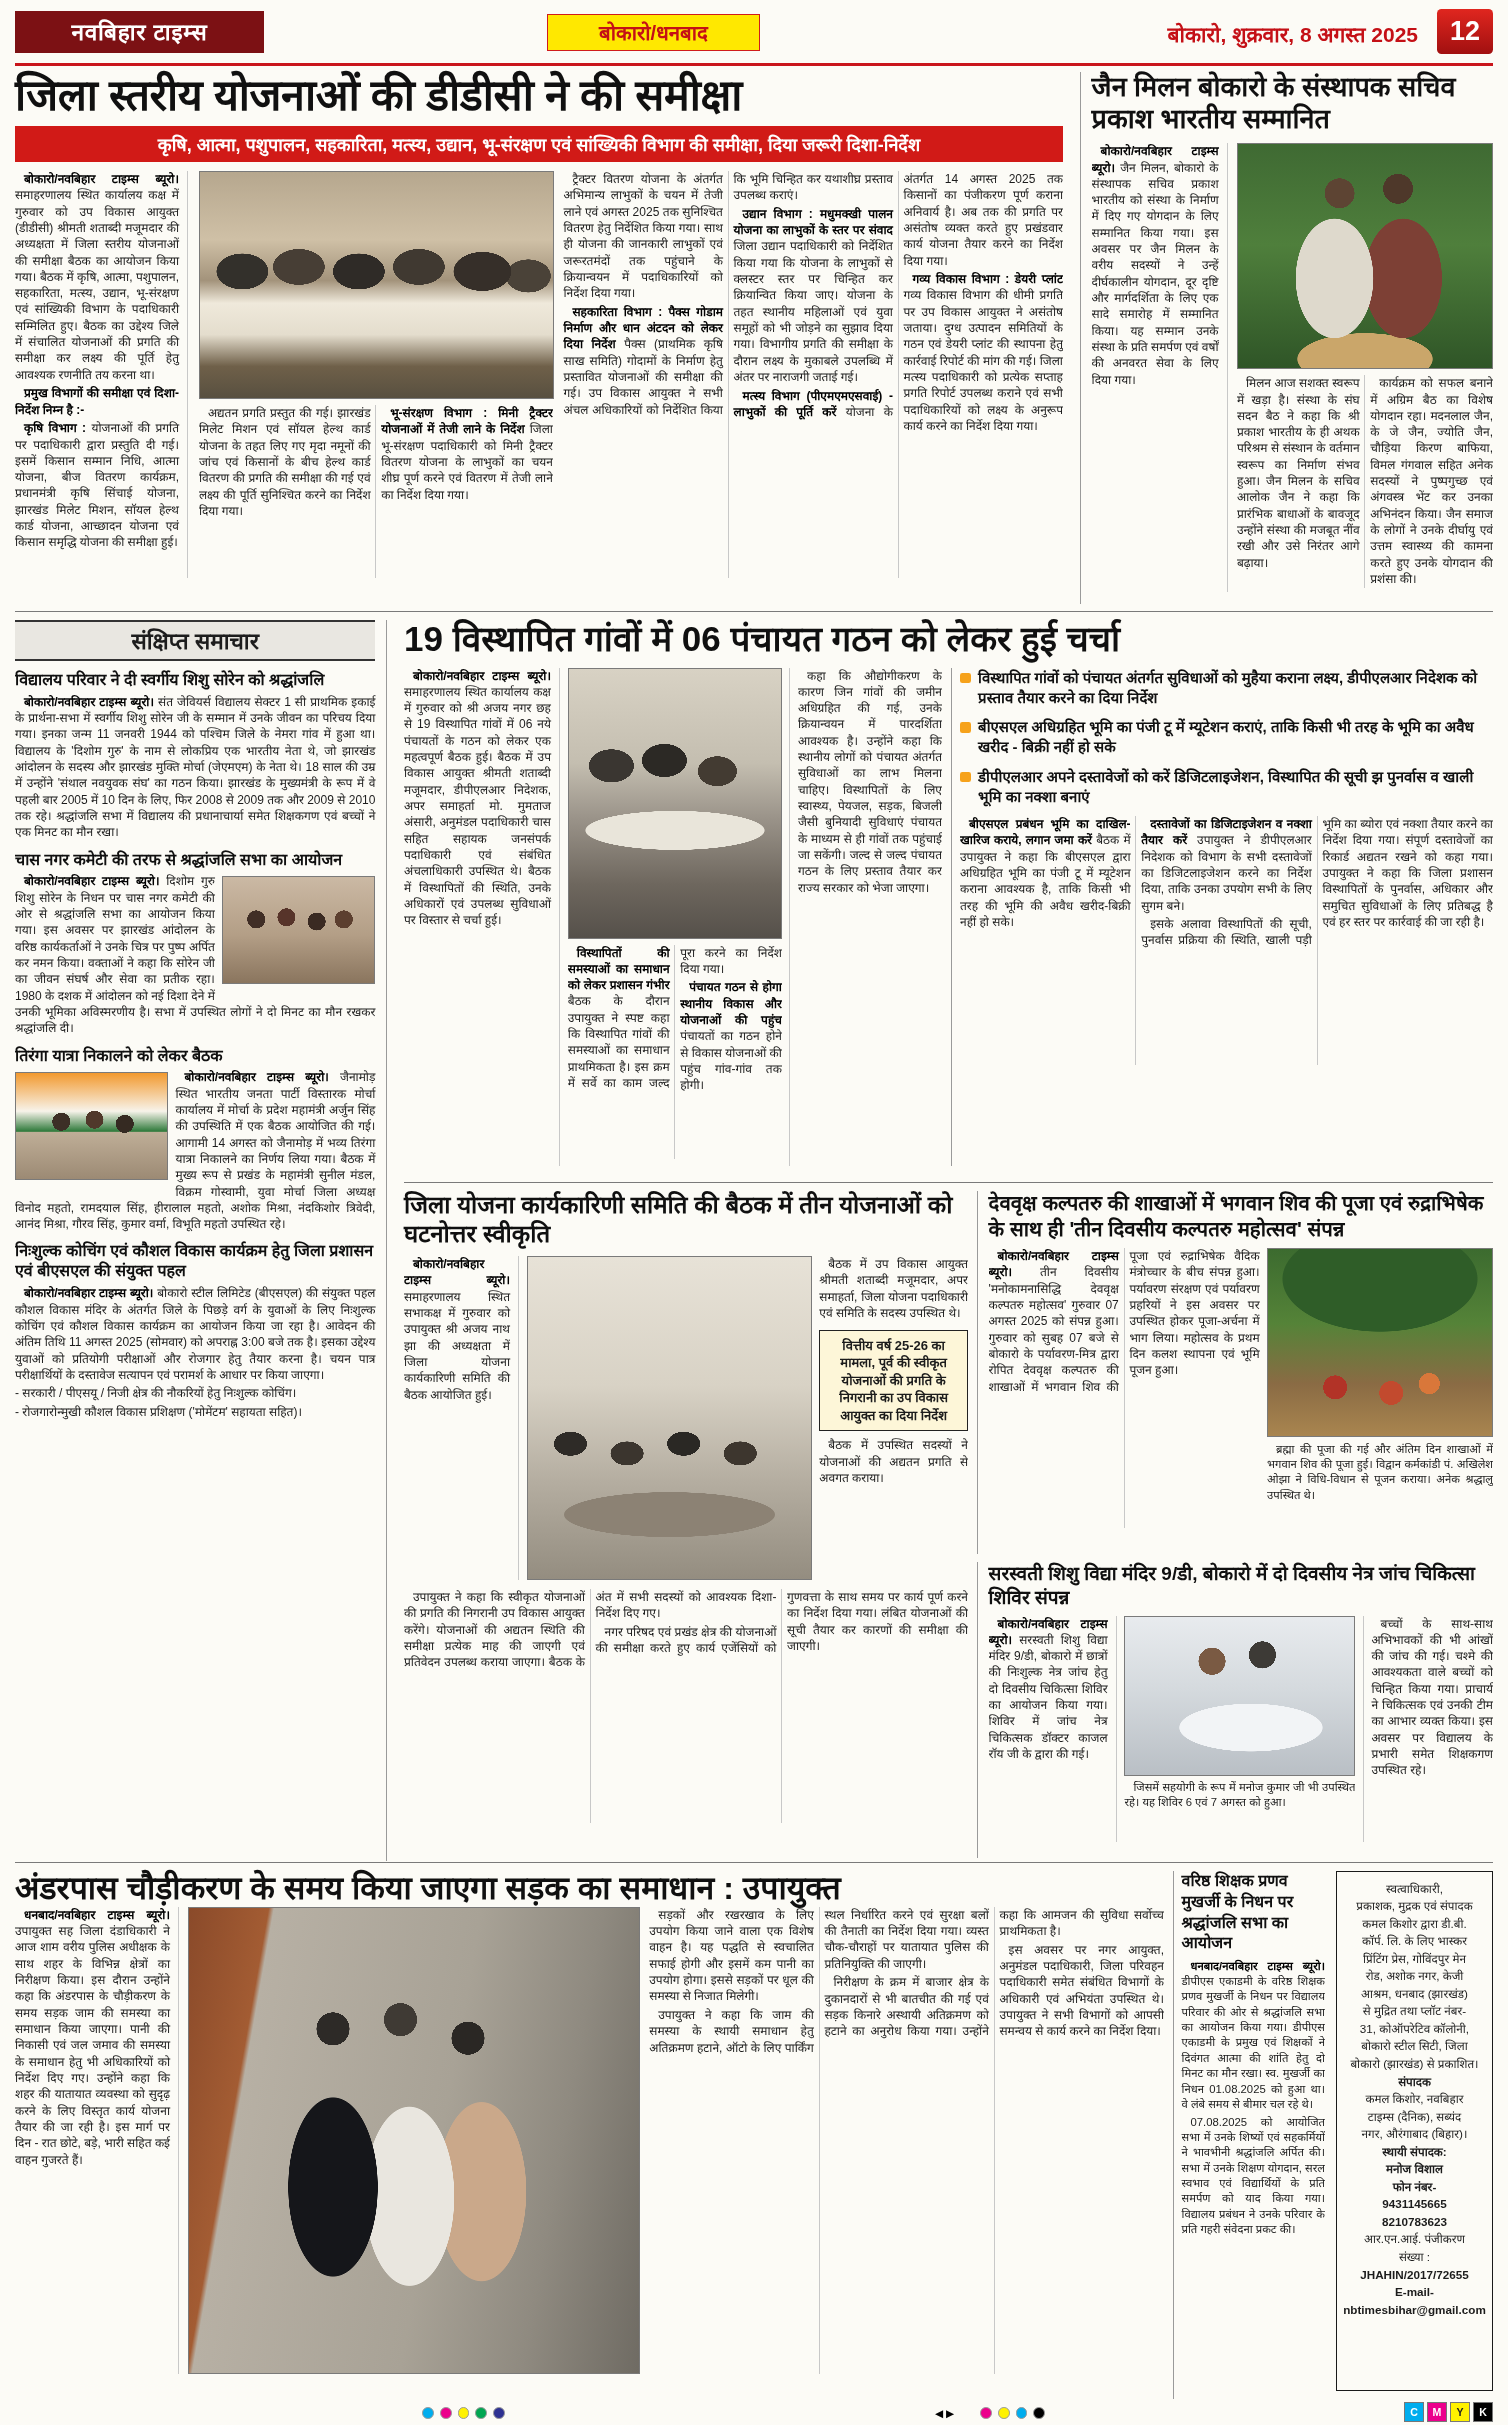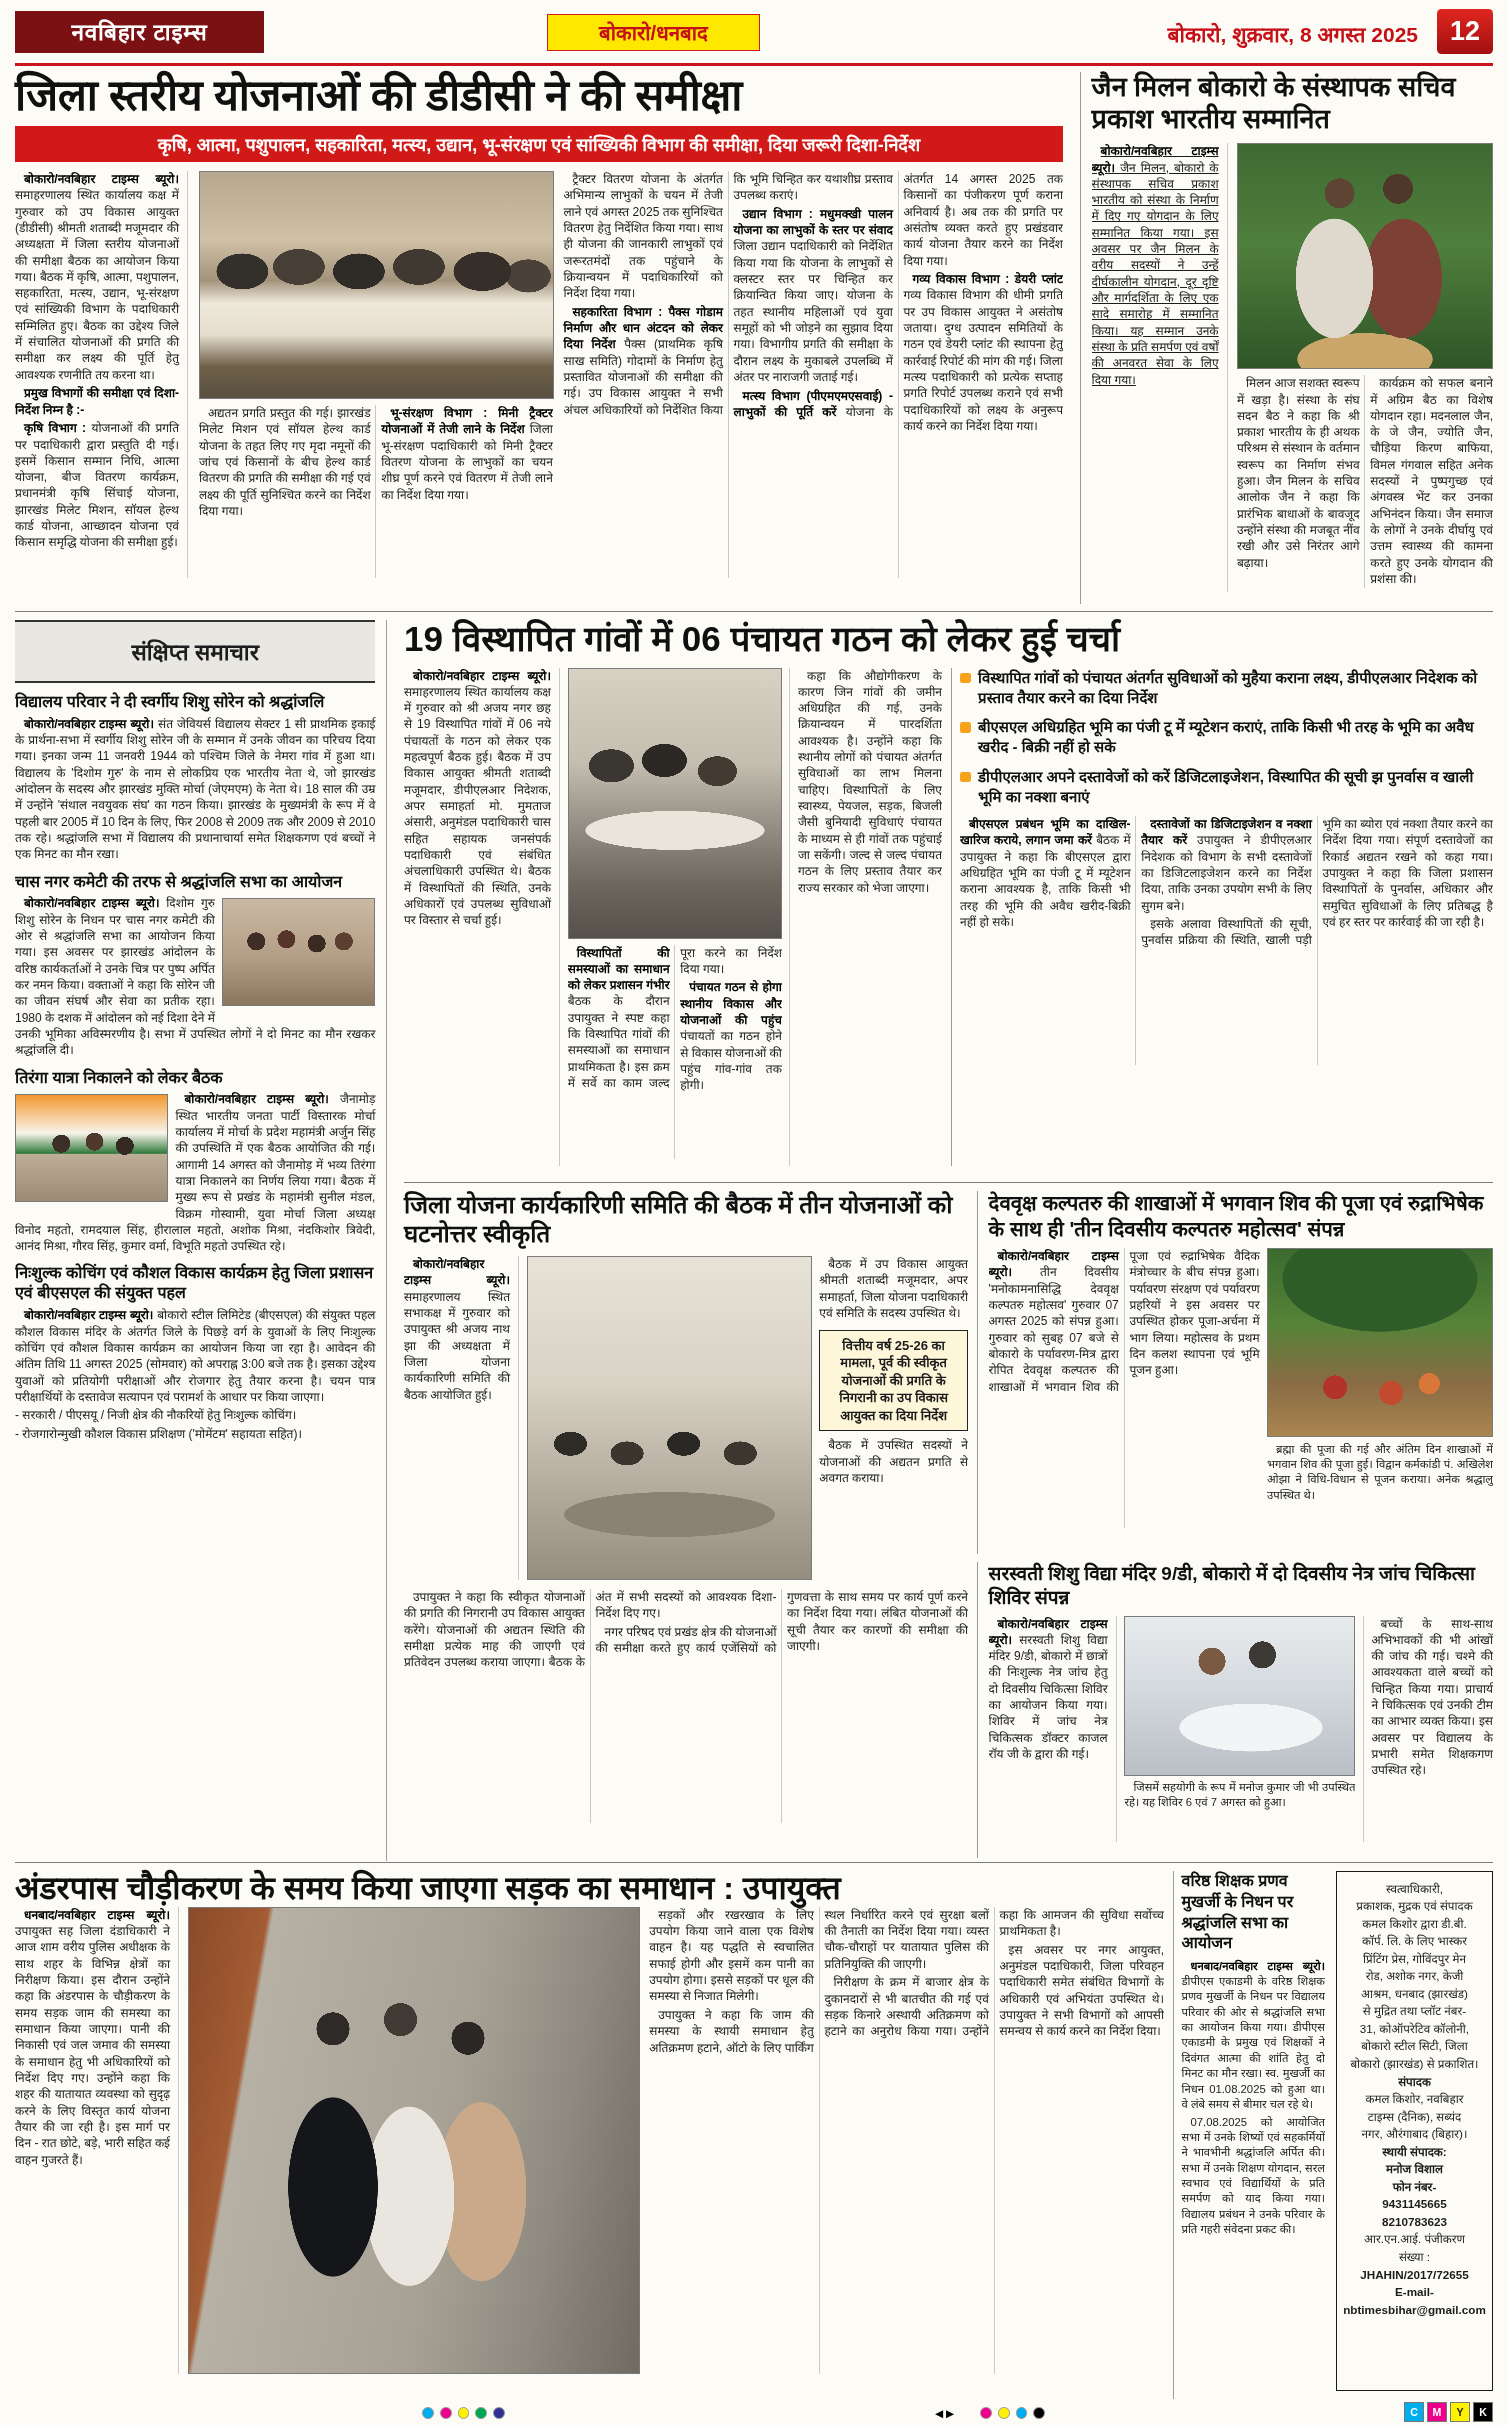--- a/index.html
+++ b/index.html
@@ -93,28 +93,28 @@
   .lead-body{margin-top:9px;display:flex;gap:10.6px;height:407px;}
   #lead-col1{width:164px;}
   .midblock{width:354px;}
   .midblock .ph{width:353px;height:226px;}
   #lead-under{margin-top:6px;height:173px;}
   #lead-rest{flex:1;height:407px;}
   
   .sec-jain{position:absolute;left:1080px;top:72px;width:413px;height:532px;border-left:0.8px solid #9a9a9a;padding-left:10.6px;box-sizing:border-box;}
   .sec-jain h2{font-size:27px;line-height:1.18;}
   .jain-body{margin-top:7.5px;display:flex;gap:9px;height:449px;}
-  #jain-col1{width:127px;text-decoration:underline;}
+  #jain-col1{width:127px;}
   .jain-right{flex:1;}
   .jain-right .ph{width:100%;height:226px;box-sizing:border-box;}
   #jain-under{margin-top:6px;height:213px;}
   
   .sec-briefs{position:absolute;left:15px;top:620px;width:372px;height:1241px;border-right:0.8px solid #9a9a9a;padding-right:10.6px;box-sizing:border-box;overflow:hidden;}
   .briefs-head{background:#e9e7e1;border-top:2.3px solid #333;border-bottom:2.3px solid #333;text-align:center;
-               font-size:22.6px;font-weight:700;padding:14px 0;color:#1d1d1d;}
+               font-size:22.6px;font-weight:700;padding:3px 0;color:#1d1d1d;}
   .brief{margin-top:9px;}
   .brief-h{font-size:16px;line-height:1.25;margin-bottom:3.8px;}
   .brief-body{font-size:12px;}
   .bph{width:151px;height:106px;}
   .f-right{float:right;margin:3px 0 4.5px 7.5px;}
   .f-left{float:left;margin:3px 7.5px 4.5px 0;}
   .dashline{text-indent:0;}
   
   .sec-vish{position:absolute;left:404px;top:620px;width:1089px;height:556px;}
   .sec-vish h2{font-size:35px;line-height:1.1;}

